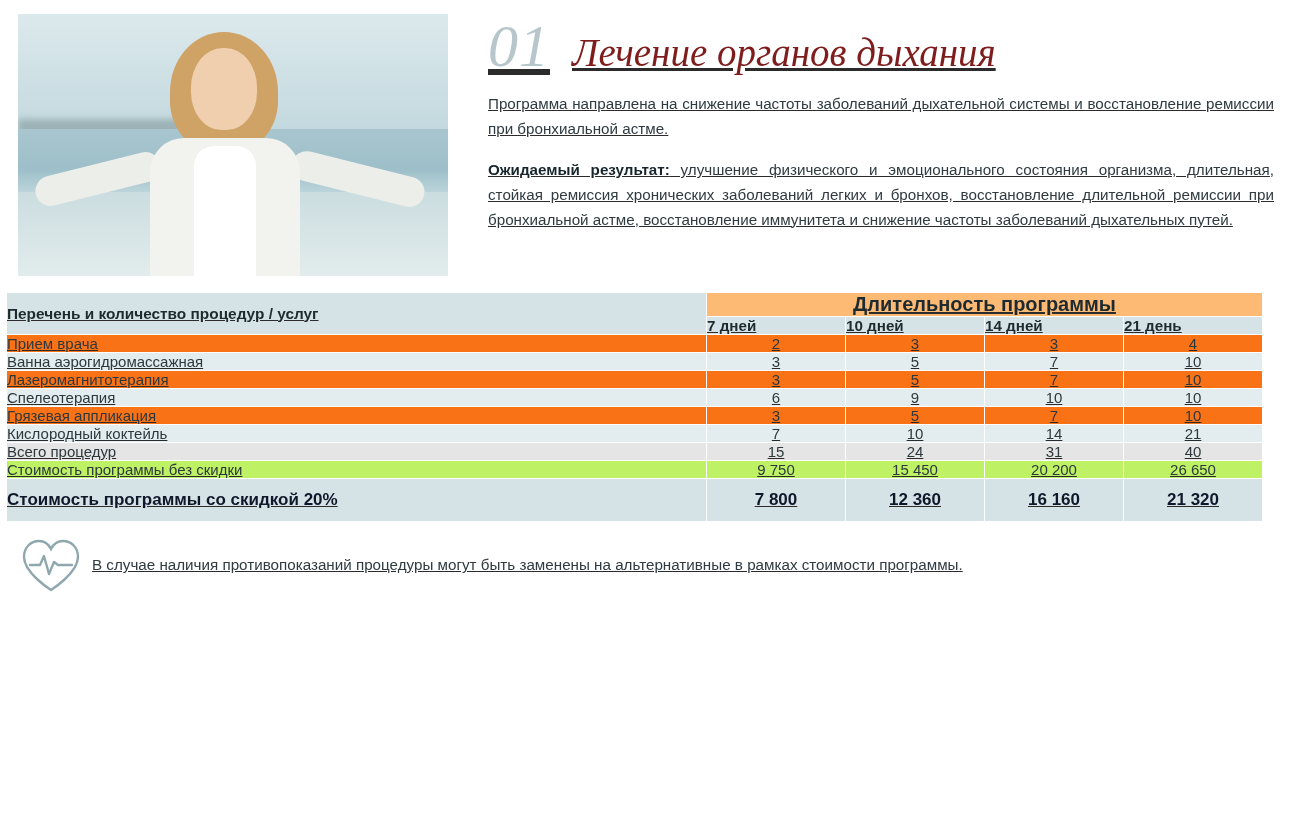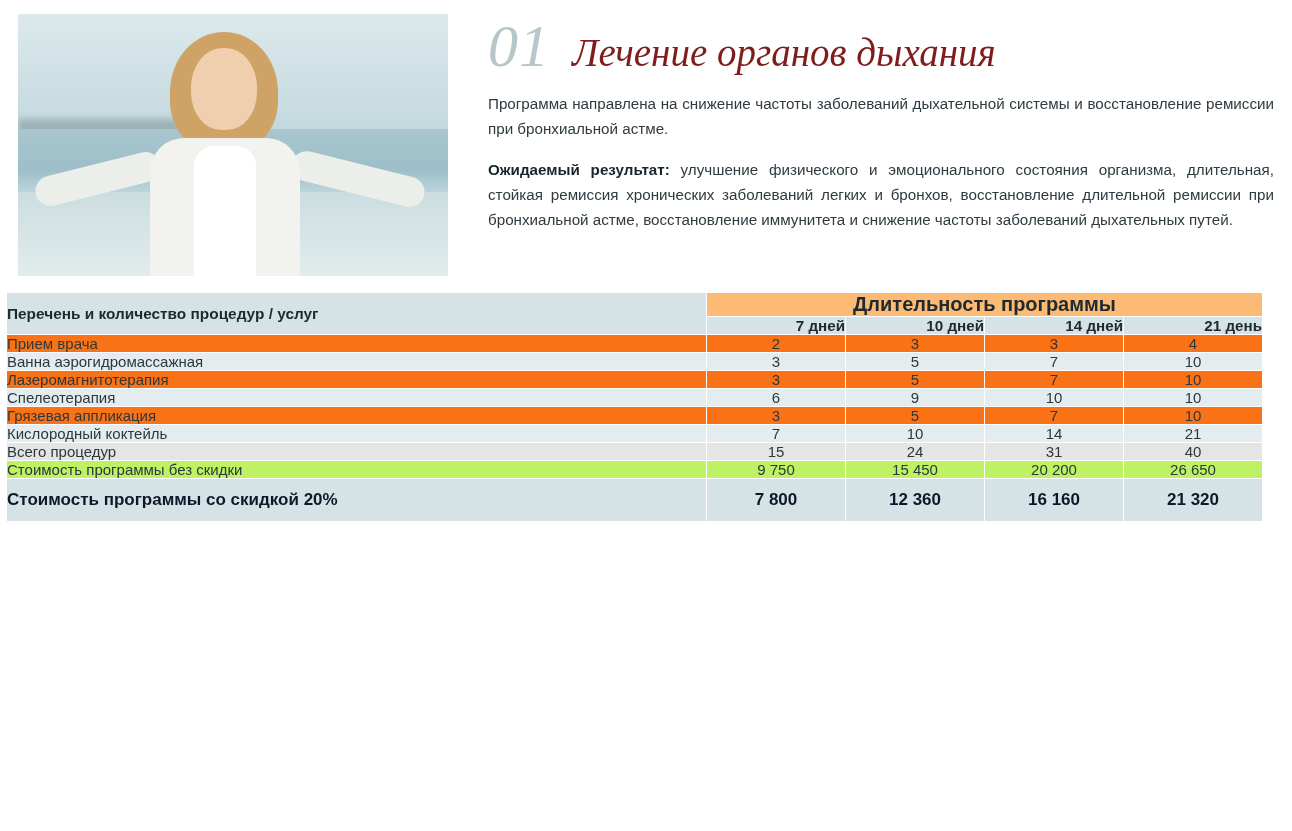--- a/index.html
+++ b/index.html
@@ -11,20 +11,21 @@
     height: 831px;
     background: #ffffff;
     font-family: "Liberation Sans", sans-serif;
     color: #2b2b2b;
     overflow: hidden;
   }
   .page {
     position: relative;
     width: 1292px;
     height: 671px;
+    text-decoration: underline;
   }
 
   
   .top {
     display: flex;
     align-items: flex-start;
     padding: 14px 18px 0 18px;
     box-sizing: border-box;
   }
   .photo {
@@ -170,21 +171,21 @@
   .hdr-dur {
     background: #fdba74;
     text-align: center;
     font-weight: bold;
     font-size: 20px;
     color: #1d2b31;
     padding: 10px 0 9px 0;
   }
   .hdr-sub {
     background: #d6e3e6;
-    text-align: right;
+    text-align: left;
     font-weight: bold;
     font-size: 15.2px;
     color: #1d2b31;
     padding: 9px 0 10px 0;
   }
   td.name {
     text-align: left;
     padding: 9px 0 9px 28px;
     color: #2c383d;
     font-size: 15px;
@@ -342,14 +343,23 @@
           <td class="name">Стоимость программы со скидкой 20%</td>
           <td class="val">7 800</td>
           <td class="val">12 360</td>
           <td class="val">16 160</td>
           <td class="val">21 320</td>
         </tr>
       </tbody>
     </table>
   </div>
 
+  <div class="footnote">
+    <div class="icon">
+      <svg viewBox="0 0 62 56" width="62" height="56" aria-hidden="true">
+        <path d="M31 52 C31 52 4 35 4 19 C4 9 11 3 19 3 C25 3 29 7 31 11 C33 7 37 3 43 3 C51 3 58 9 58 19 C58 35 31 52 31 52 Z" fill="none" stroke="#8fa7ae" stroke-width="2.4"></path>
+        <path d="M10 27 L20 27 L24 18 L29 36 L34 24 L38 27 L52 27" fill="none" stroke="#8fa7ae" stroke-width="2.4" stroke-linejoin="round" stroke-linecap="round"></path>
+      </svg>
+    </div>
+    <div class="text">В случае наличия противопоказаний процедуры могут быть заменены на альтернативные в рамках стоимости программы.</div>
+  </div>
 
 </div>
 
 </body></html>

